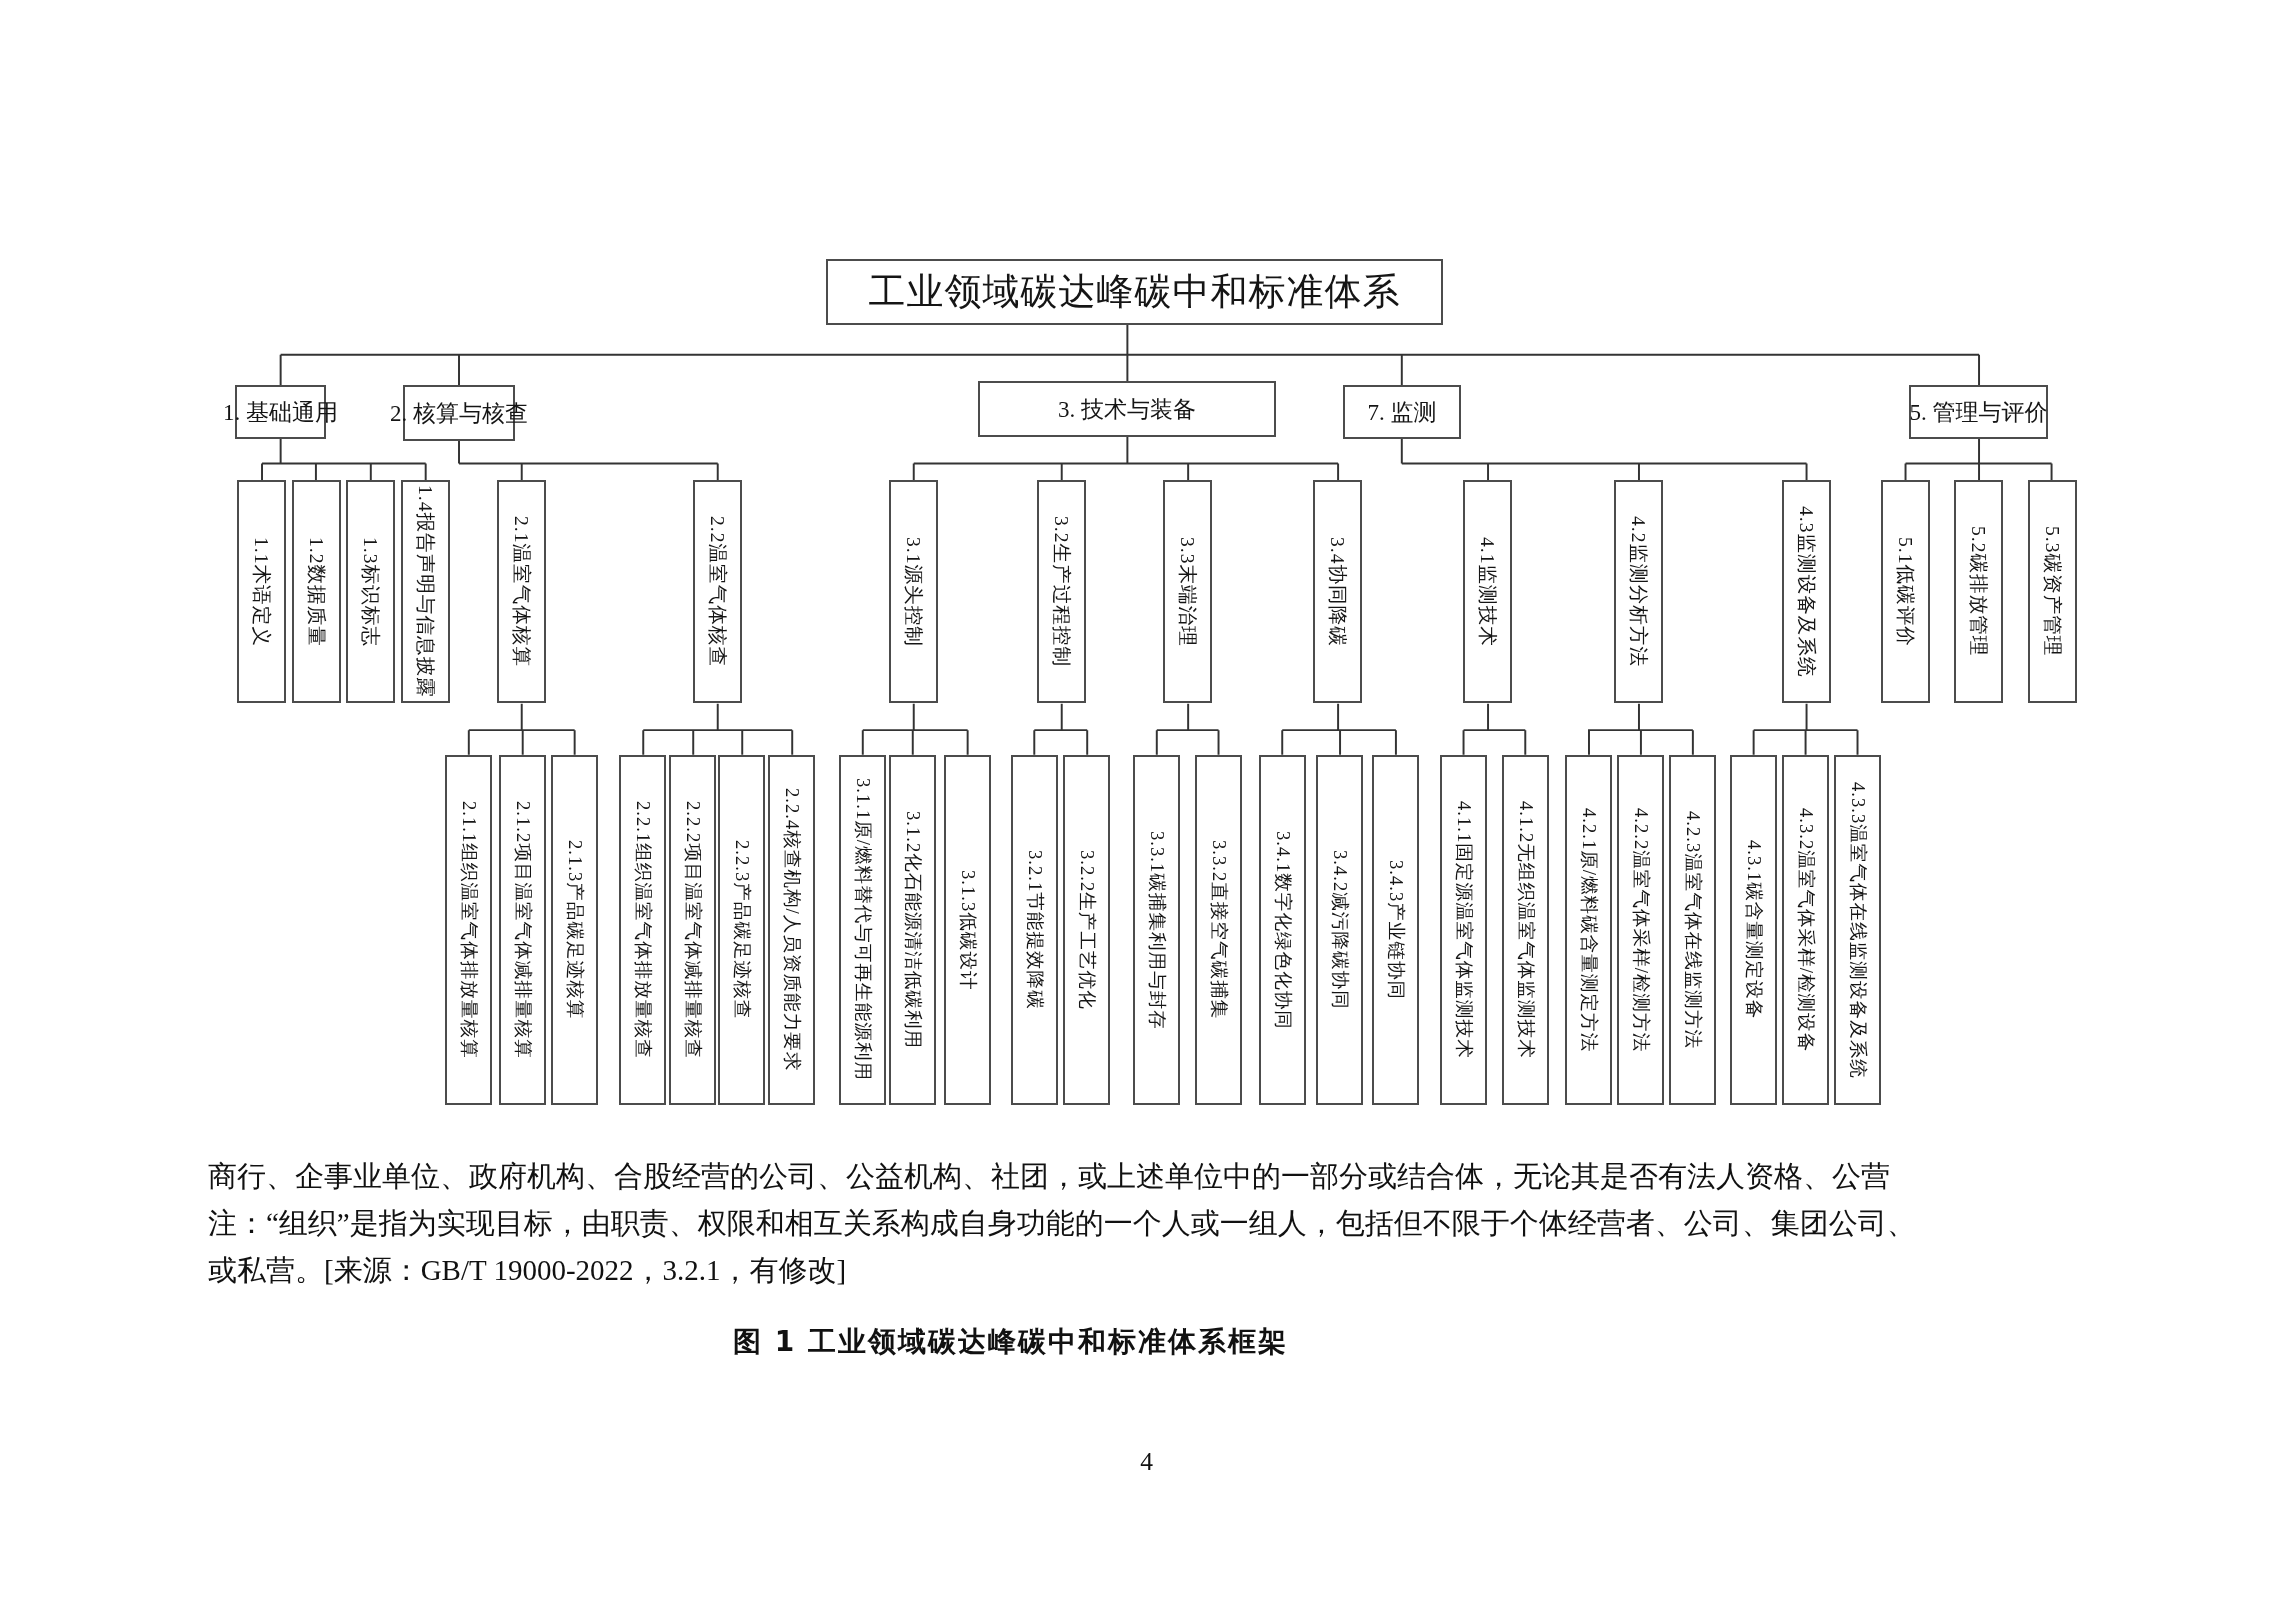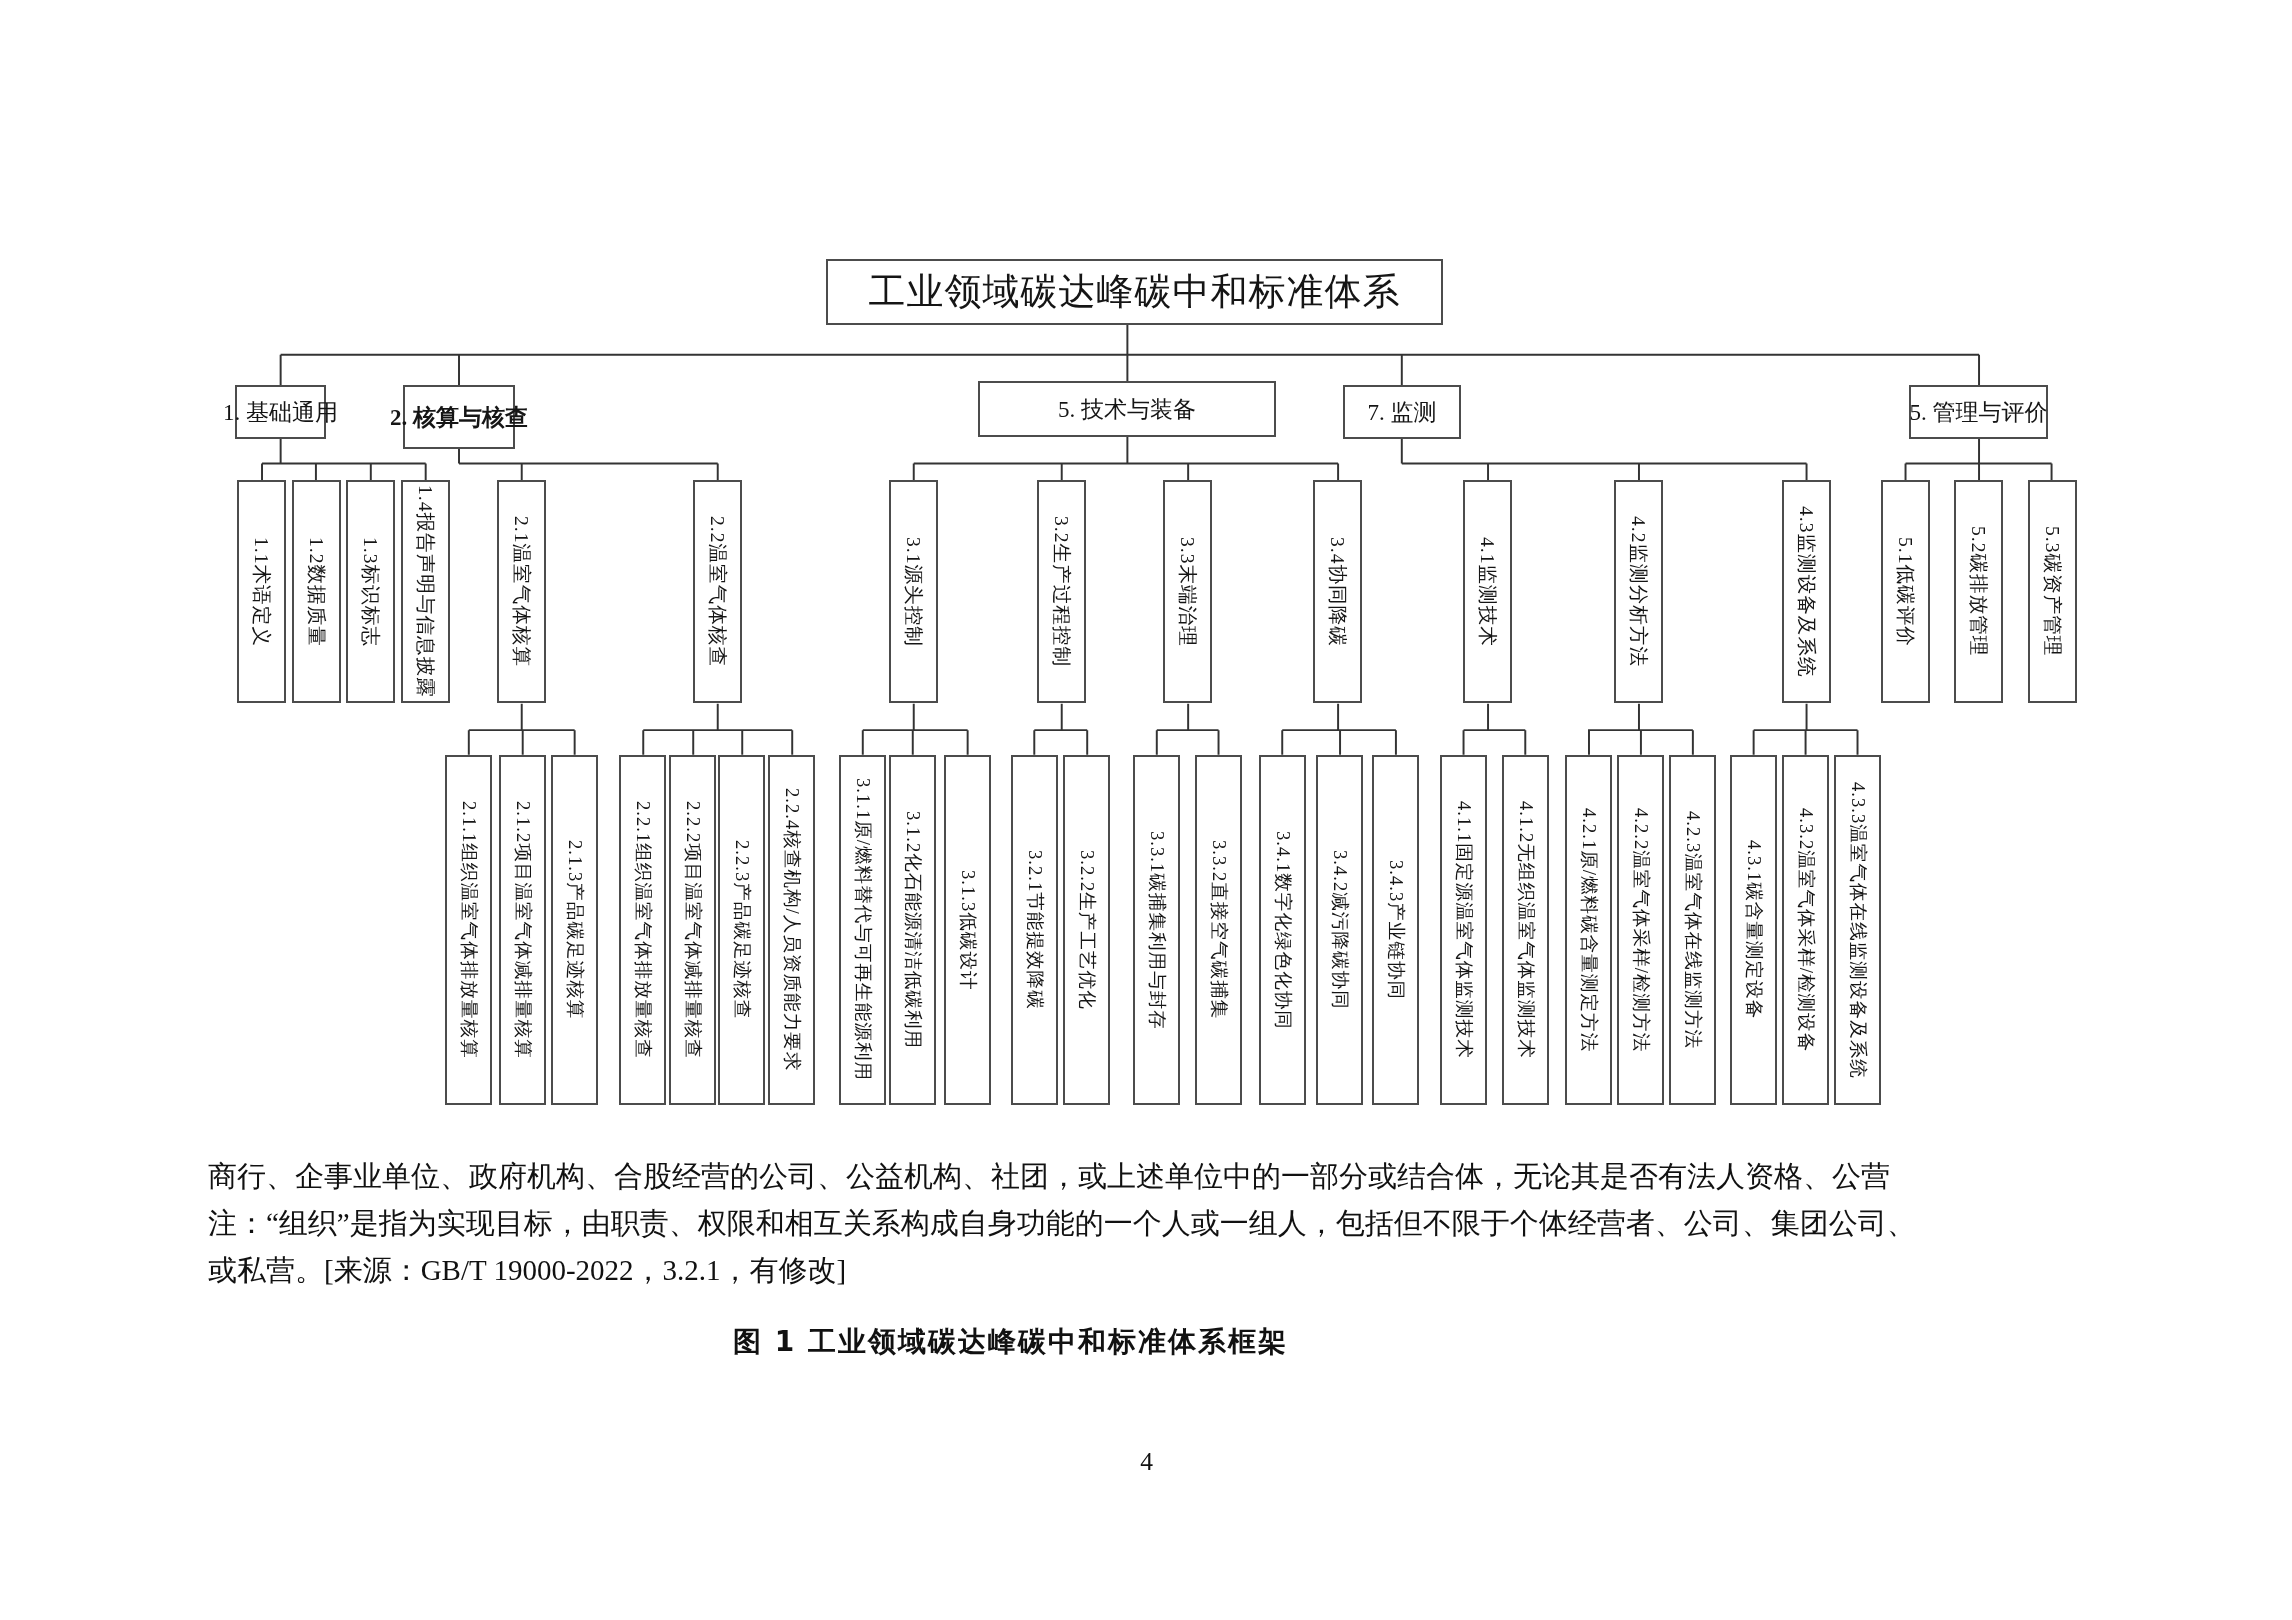--- a/index.html
+++ b/index.html
@@ -27,22 +27,22 @@
     <g stroke="#333333" stroke-width="2" fill="none">
       <path d="M1150 331V389M286 362V393M468 362V393M1430 362V393M2019 362V393M286 362H2019"></path>
       <path d="M286 448V473M267 473H434M267 473V490M322 473V490M378 473V490M434 473V490M468 448V473M468 473H732M532 473V490M732 473V490M1150 446V473M932 473H1365M932 473V490M1083 473V490M1212 473V490M1365 473V490M1430 448V473M1430 473H1843M1518 473V490M1672 473V490M1843 473V490M2019 448V473M1944 473H2093M1944 473V490M2019 473V490M2093 473V490"></path>
       <path d="M532 718V745M478 745H586M478 745V770M533 745V770M586 745V770M732 718V745M656 745H808M656 745V770M707 745V770M757 745V770M808 745V770M932 718V745M880 745H987M880 745V770M931 745V770M987 745V770M1083 718V745M1055 745H1109M1055 745V770M1109 745V770M1212 718V745M1180 745H1243M1180 745V770M1243 745V770M1365 718V745M1308 745H1424M1308 745V770M1367 745V770M1424 745V770M1518 718V745M1493 745H1556M1493 745V770M1556 745V770M1672 718V745M1620 745H1727M1621 745V770M1674 745V770M1727 745V770M1843 718V745M1789 745H1895M1789 745V770M1842 745V770M1895 745V770"></path>
     </g>
   </svg>
 
   <div class="bx title" style="left:826px;top:259px;width:617px;height:66px;">工业领域碳达峰碳中和标准体系</div>
 
   <div class="bx h2" style="left:235px;top:385px;width:91px;height:54px;">1. 基础通用</div>
-  <div class="bx h2" style="left:403px;top:385px;width:112px;height:64px;font-weight:bold;">2. 核算与核查</div>
-  <div class="bx h2" style="left:978px;top:381px;width:298px;height:56px;">5. 技术与装备</div>
+  <div class="bx h2" style="left:403px;top:385px;width:112px;height:56px;">2. 核算与核查</div>
+  <div class="bx h2" style="left:978px;top:381px;width:298px;height:56px;">3. 技术与装备</div>
   <div class="bx h2" style="left:1343px;top:385px;width:118px;height:54px;">7. 监测</div>
   <div class="bx h2" style="left:1909px;top:385px;width:139px;height:54px;">5. 管理与评价</div>
 
   <div class="bx v l3" style="left:237px;">1.1术语定义</div>
   <div class="bx v l3" style="left:292px;">1.2数据质量</div>
   <div class="bx v l3" style="left:346px;">1.3标识标志</div>
   <div class="bx v l3" style="left:401px;">1.4报告声明与信息披露</div>
 
   <div class="bx v l3" style="left:497px;">2.1温室气体核算</div>
   <div class="bx v l3" style="left:693px;">2.2温室气体核查</div>

